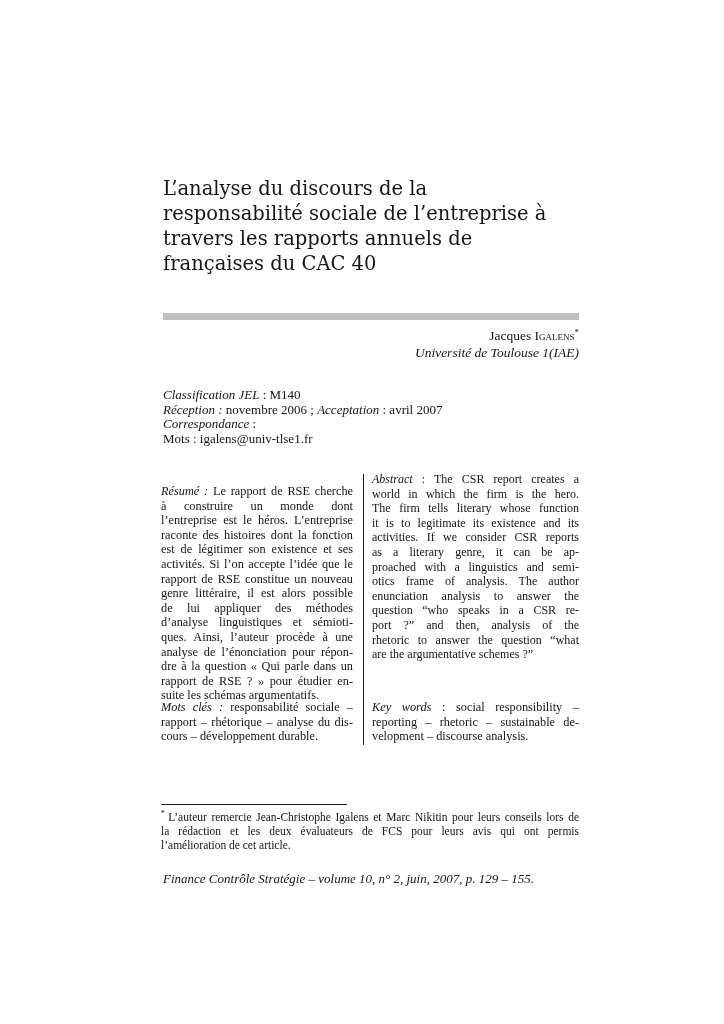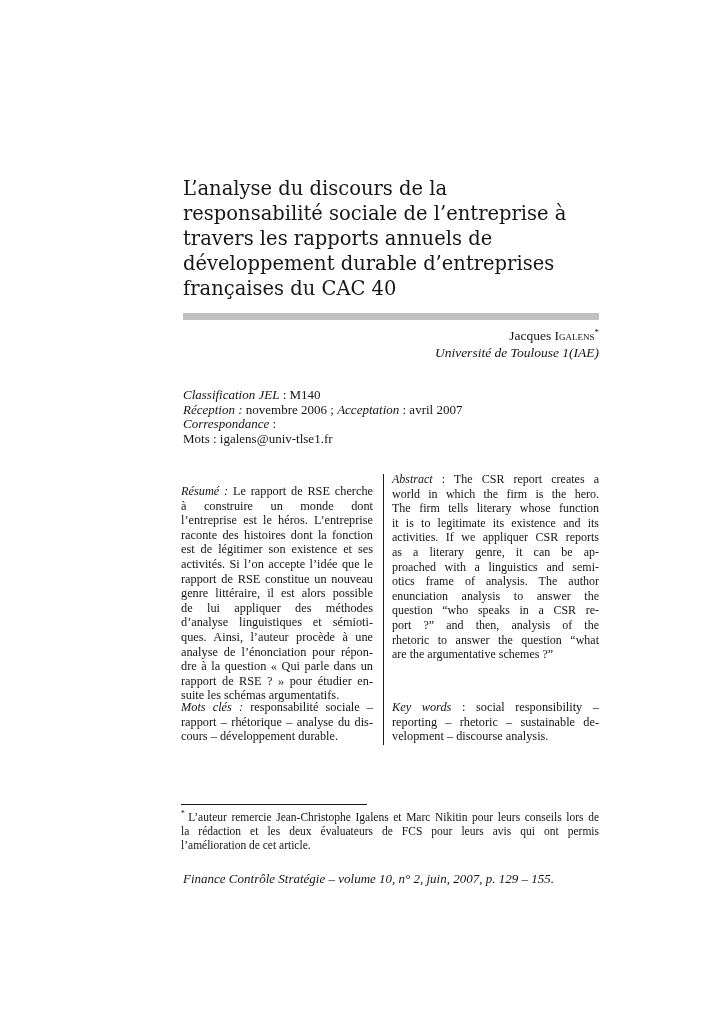--- a/index.html
+++ b/index.html
@@ -4,21 +4,21 @@
 <style>
   html,body{margin:0;padding:0;background:#ffffff;}
   .page{
     position:relative;
     width:724px;height:1024px;
     background:#ffffff;
     color:#141414;
     font-family:"Liberation Serif", serif;
     overflow:hidden;
   }
-  .abs{position:absolute;margin-left:20px;}
+  .abs{position:absolute;}
   .title{
     left:163px;top:176px;width:435px;
     font-family:"DejaVu Serif", serif;
     font-size:19.5px;line-height:25px;
     color:#161616;
   }
   .title .rt-line{white-space:nowrap;}
   .accent-bar{left:163px;top:313px;width:416px;height:7px;background:#c0c0c0;}
   .byline{left:163px;top:327px;width:416px;text-align:right;font-size:13.5px;line-height:17px;}
   .affiliation{font-style:italic;text-align:right;}
@@ -39,21 +39,20 @@
 </style>
 </head>
 <body>
 
 <div class="page">
 
   <div class="abs title">
       <div class="rt-line"><span>L’analyse du discours de la</span></div>
       <div class="rt-line"><span>responsabilité sociale de l’entreprise à</span></div>
       <div class="rt-line"><span>travers les rapports annuels de</span></div>
-      <div class="rt-line"><span>développement durable d’entreprises</span></div>
       <div class="rt-line"><span>françaises du CAC 40</span></div>
     </div>
 
   <div class="abs accent-bar"></div>
 
   <div class="abs byline">
     <div>
         <div class="rt-line"><span>Jacques </span><span class="sc">Igalens</span><span class="sup">*</span></div>
       </div>
     <div class="affiliation">Université de Toulouse 1(IAE)</div>
@@ -84,21 +83,21 @@
       <div class="rt-line"><span>suite les schémas argumentatifs.</span></div>
     </div>
 
   <div class="abs divider"></div>
 
   <div class="abs col-right">
       <div class="rt-line jline"><span class="it">Abstract</span><span> : The CSR report creates a</span></div>
       <div class="rt-line jline"><span>world in which the firm is the hero.</span></div>
       <div class="rt-line jline"><span>The firm tells literary whose function</span></div>
       <div class="rt-line jline"><span>it is to legitimate its existence and its</span></div>
-      <div class="rt-line jline"><span>activities. If we appliquer CSR reports</span></div>
+      <div class="rt-line jline"><span>activities. If we consider CSR reports</span></div>
       <div class="rt-line jline"><span>as a literary genre, it can be ap-</span></div>
       <div class="rt-line jline"><span>proached with a linguistics and semi-</span></div>
       <div class="rt-line jline"><span>otics frame of analysis. The author</span></div>
       <div class="rt-line jline"><span>enunciation analysis to answer the</span></div>
       <div class="rt-line jline"><span>question “who speaks in a CSR re-</span></div>
       <div class="rt-line jline"><span>port ?” and then, analysis of the</span></div>
       <div class="rt-line jline"><span>rhetoric to answer the question “what</span></div>
       <div class="rt-line"><span>are the argumentative schemes ?”</span></div>
     </div>
 

